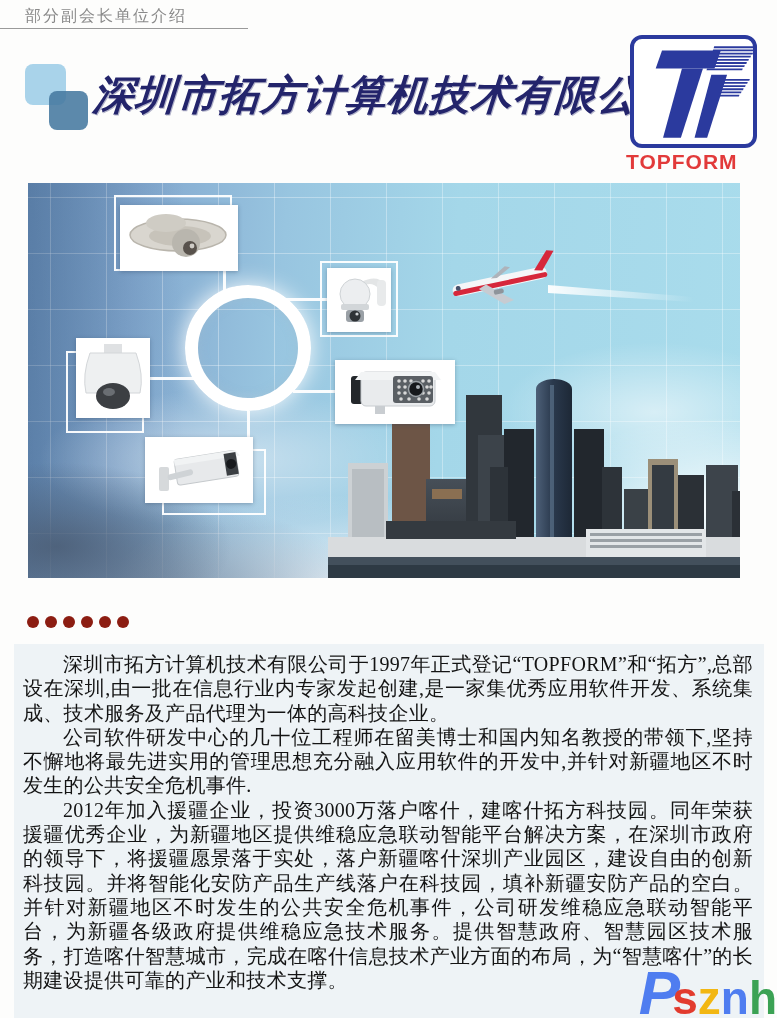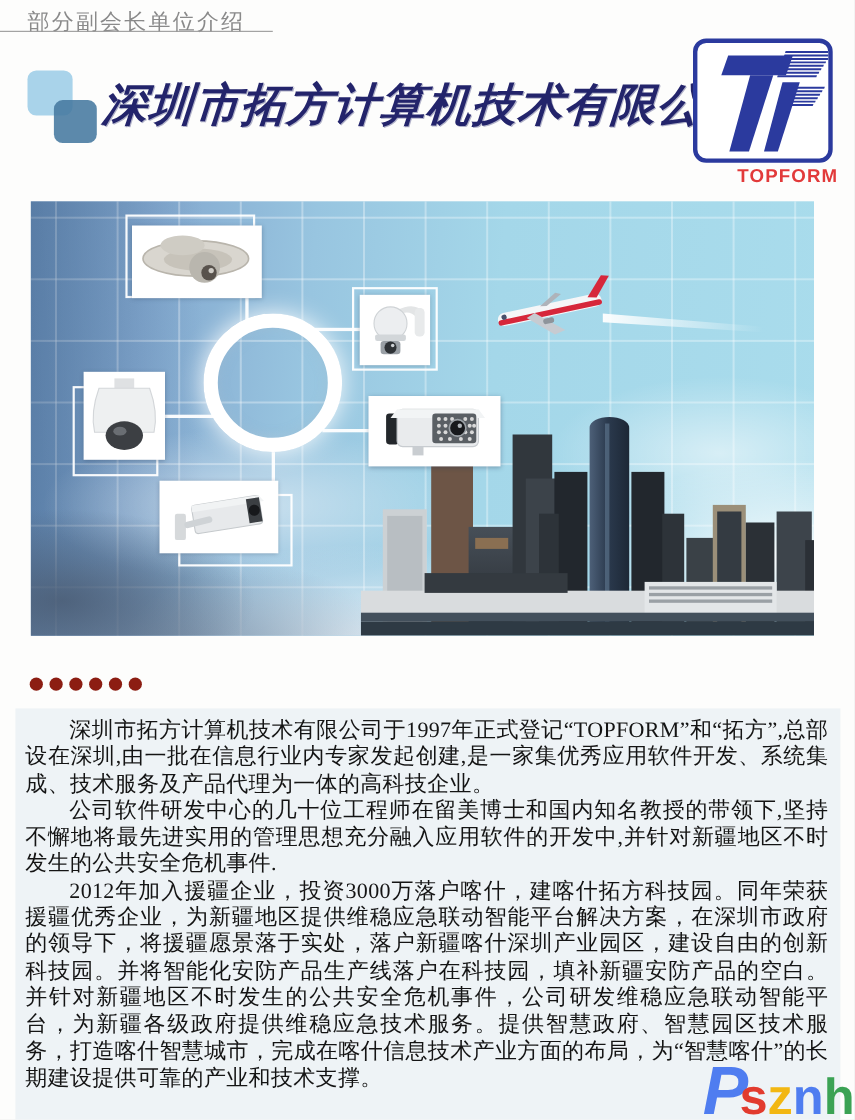--- a/index.html
+++ b/index.html
@@ -6,21 +6,21 @@
   html,body { background:#e9e9e9; }
   #page {
     position:relative; width:777px; height:1018px; margin:0 auto;
     background:#fdfdfc; overflow:hidden;
     font-family:"Liberation Serif", serif;
   }
 
   
   .hdr-label{
     position:absolute; left:25px; top:6px; font-family:"Liberation Sans",sans-serif;
-    font-size:20px; color:#8a8a8a; letter-spacing:2px;
+    font-size:16px; color:#8a8a8a; letter-spacing:2px;
   }
   .hdr-rule{
     position:absolute; left:0; top:28px; width:248px; height:0;
     border-bottom:1.5px solid #9a9a9a;
   }
 
   
   .sq{ position:absolute; border-radius:8px; }
   .sq-light{ left:25px; top:64px; width:41px; height:41px; background:#a9d3ea; }
   .sq-dark { left:49px; top:91px; width:39px; height:39px; background:#46799f; opacity:.88; }
@@ -31,23 +31,23 @@
     color:#23246b; letter-spacing:1px; white-space:nowrap;
     transform:skewX(-4deg); text-shadow:1px 1px 0 rgba(35,36,107,.35);
   }
 
   
   .logo-box{
     position:absolute; left:630px; top:35px; width:127px; height:113px;
     border:4px solid #2b3a9e; border-radius:12px; background:#fff;
   }
   .logo-brand{
-    position:absolute; left:626px; top:150px; width:136px; text-align:right;
+    position:absolute; left:626px; top:150px; width:136px; text-align:left;
     font-family:"Liberation Sans",sans-serif; font-weight:600;
-    font-size:17px; letter-spacing:1px; color:#e23a3a;
+    font-size:21px; letter-spacing:1px; color:#e23a3a;
   }
 
   
   .hero{
     position:absolute; left:28px; top:183px; width:712px; height:395px; overflow:hidden;
     background:linear-gradient(95deg,#6f93ba 0%, #84a9cf 15%, #98c5e0 35%, #a4d7e9 58%, #a9dcec 100%);
   }
   .hero .grid{
     position:absolute; inset:0;
     background-image:

